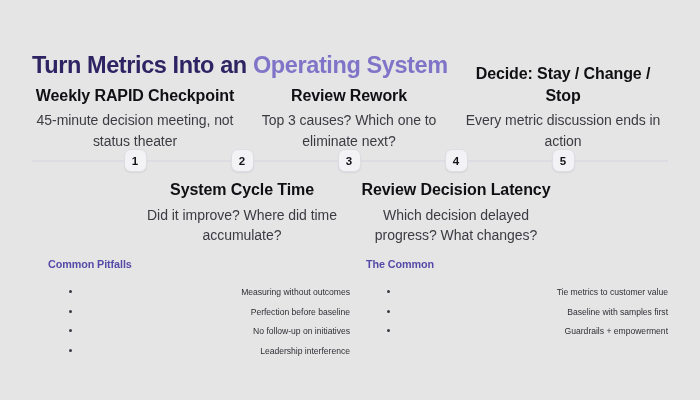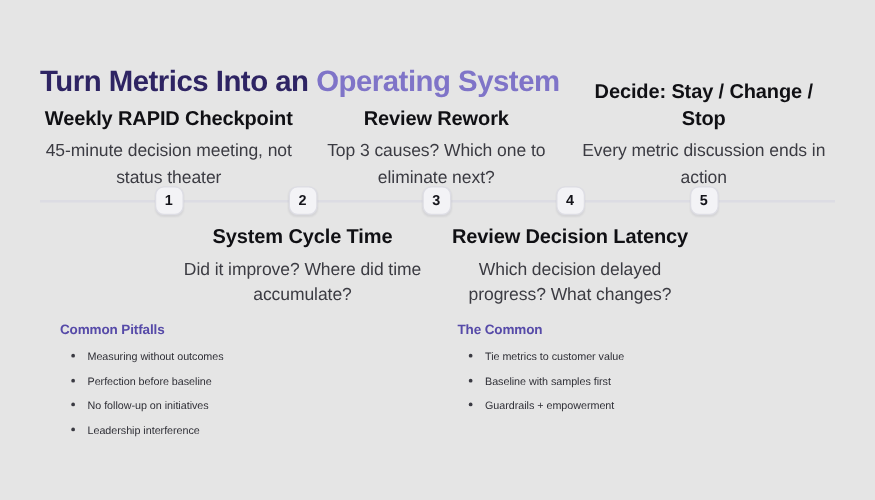--- a/index.html
+++ b/index.html
@@ -110,22 +110,23 @@
 
   .col-title {
     font-size: 10.8px;
     font-weight: 700;
     color: #564aa8;
     letter-spacing: -0.1px;
     margin: 0 0 9px 0;
   }
   .bullets {
     list-style: none;
-    margin: 4px;
+    margin: 16px;
     padding: 0;
+    text-align: right;
   }
   .bullet {
     position: relative;
     padding-left: 18px;
     font-size: 8.6px;
     color: #2f2f36;
     line-height: 1.4;
     margin-bottom: 7.5px;
     letter-spacing: -0.02px;
   }

